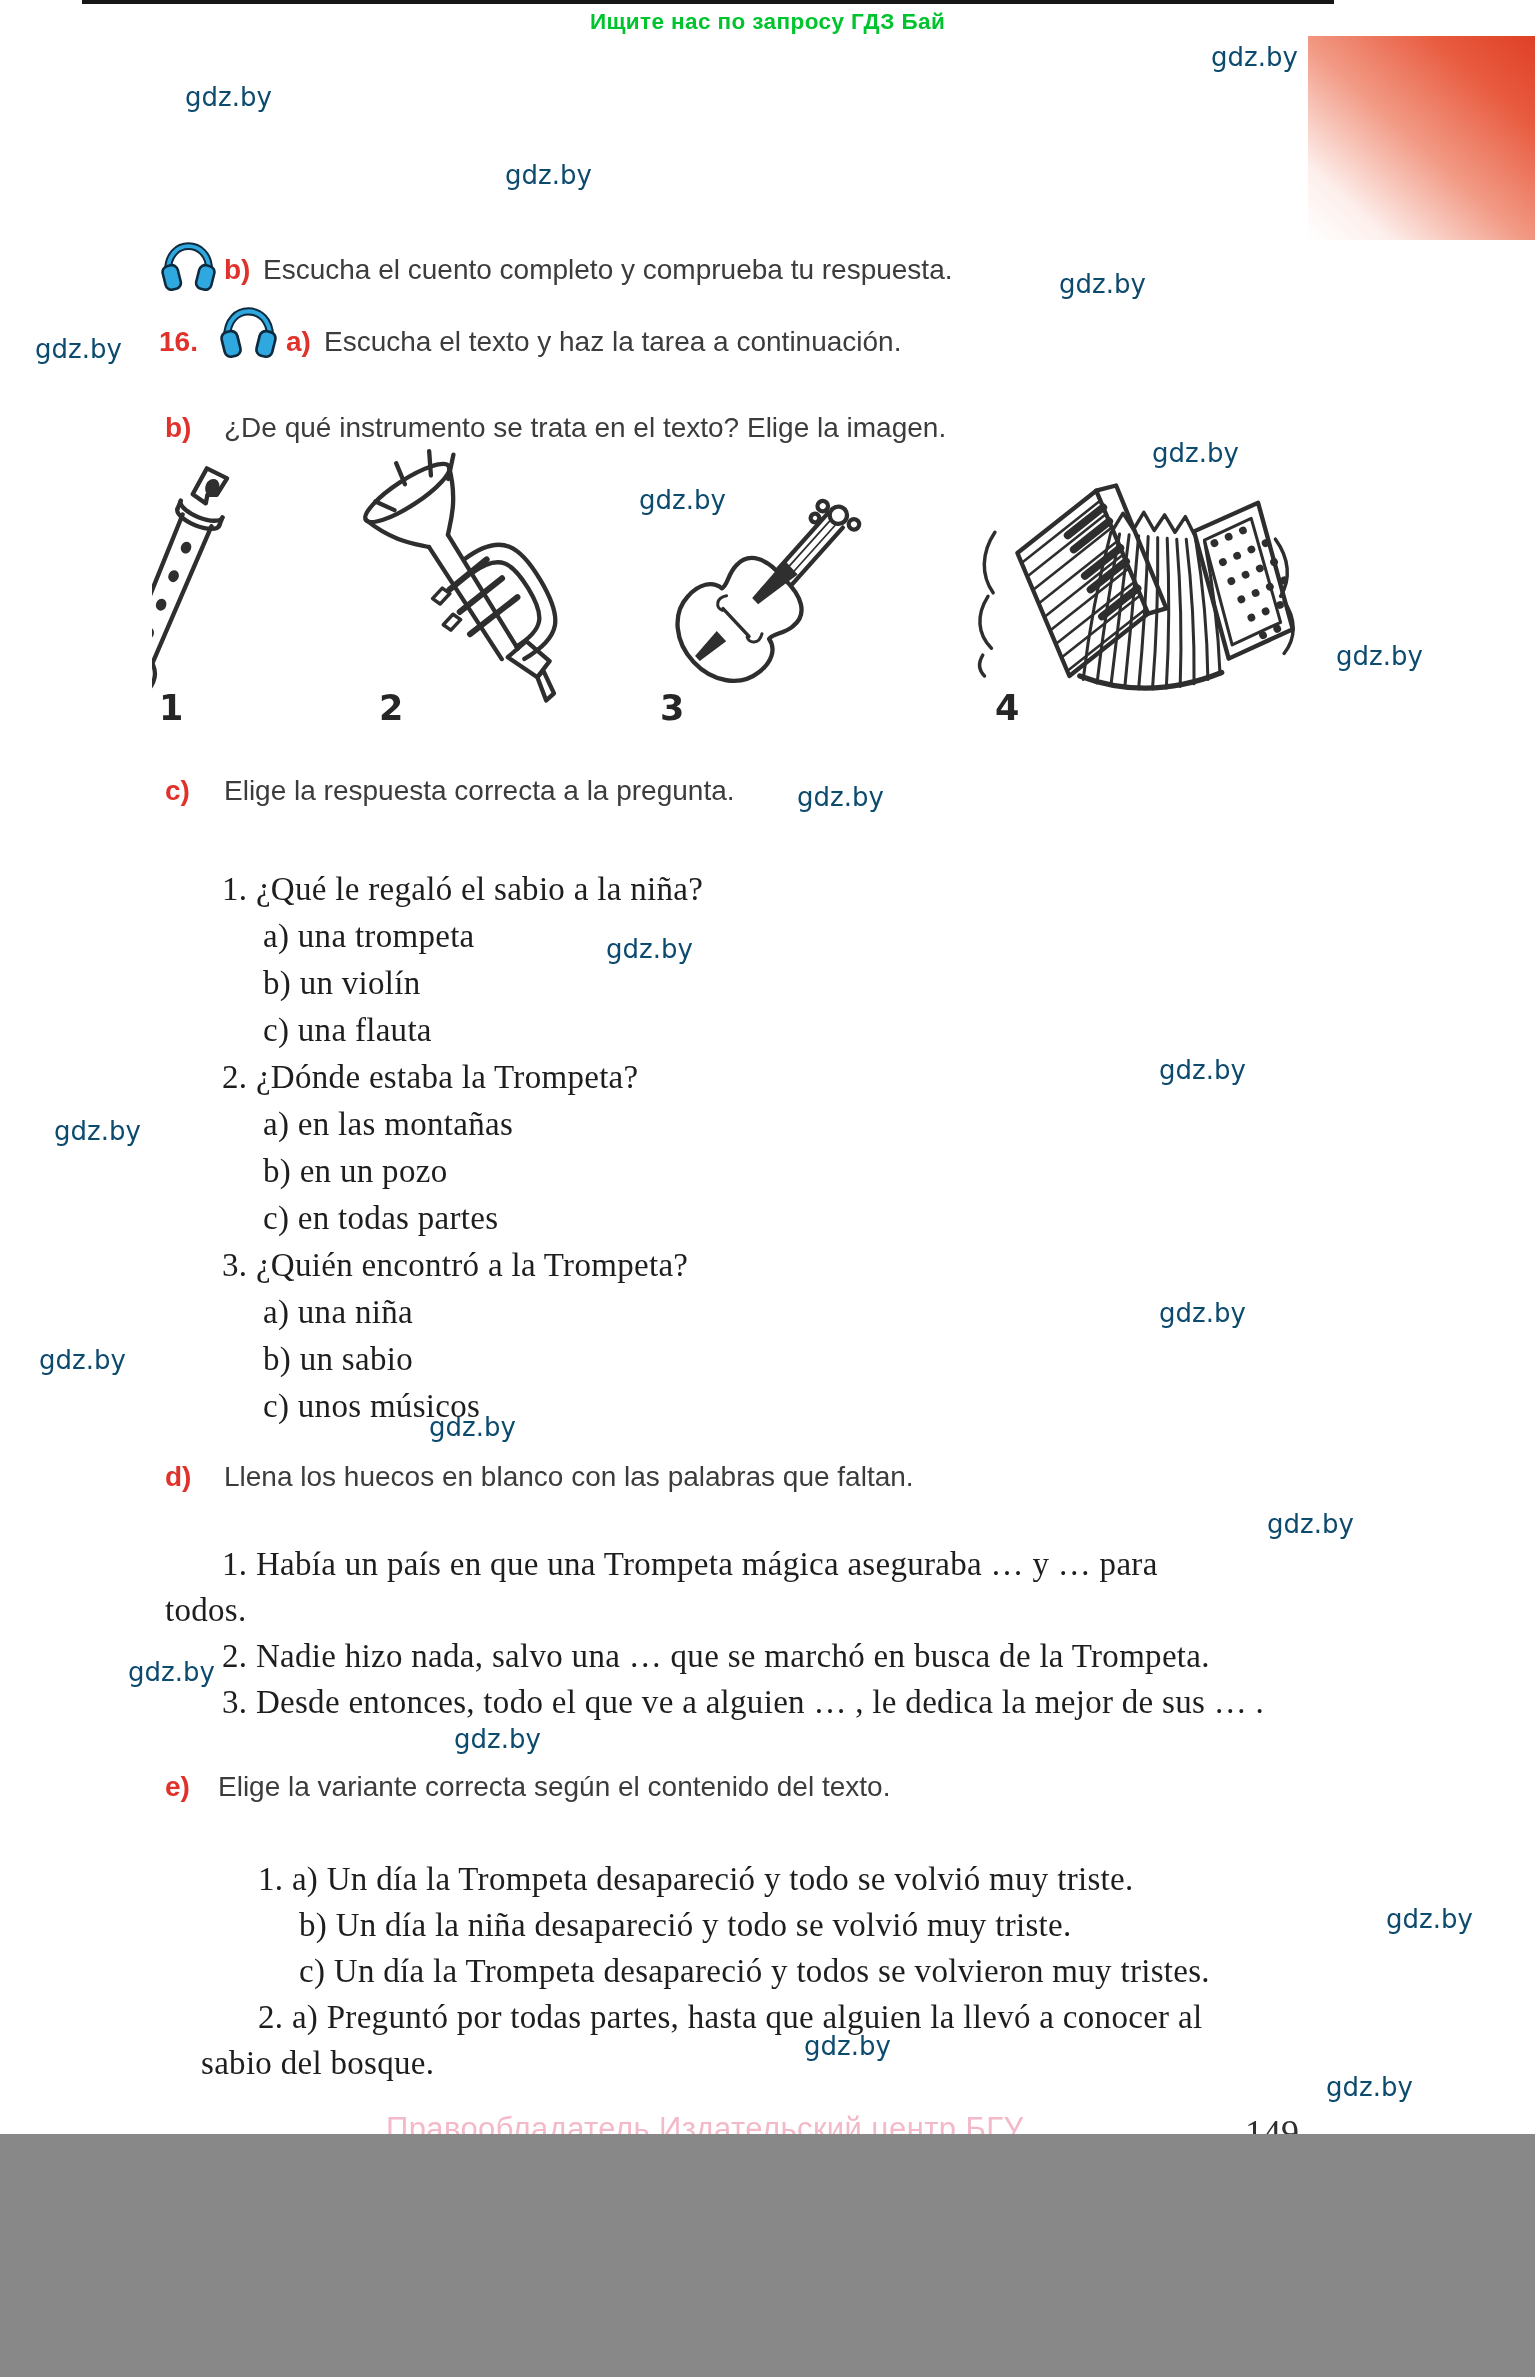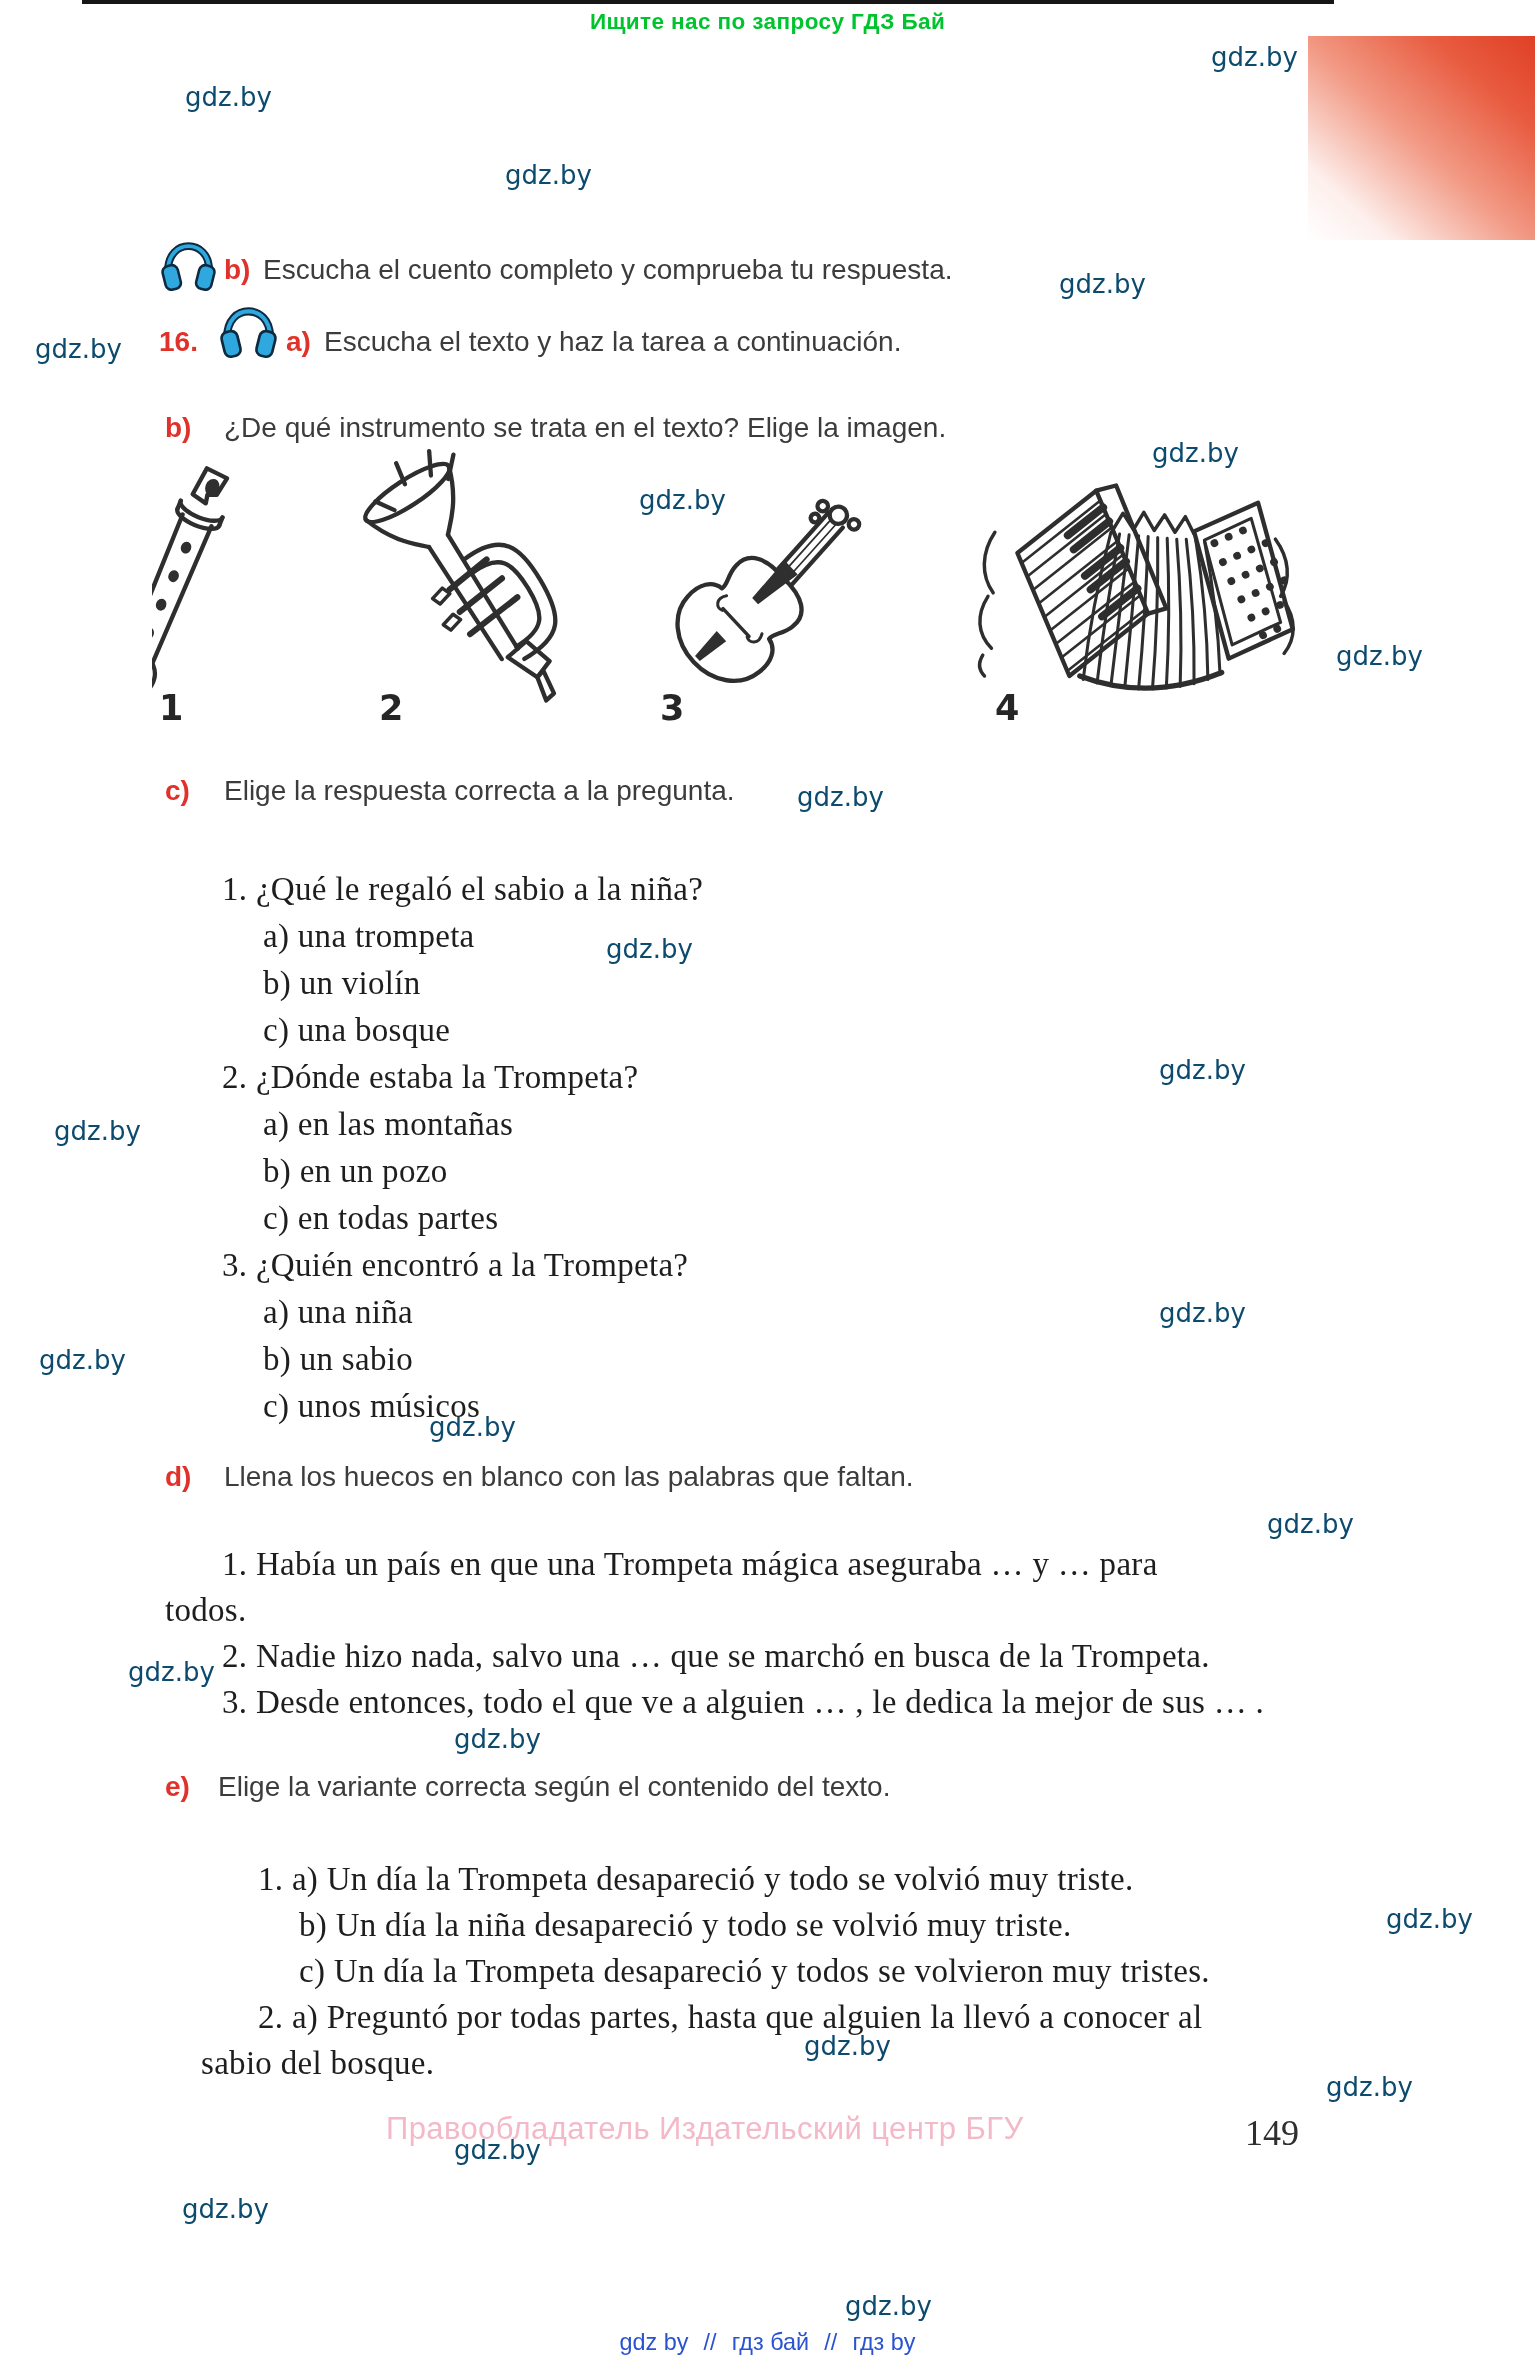--- a/index.html
+++ b/index.html
@@ -1,16 +1,16 @@
 <!DOCTYPE html>
 <html style="font-size:14px"><head>
 <meta charset="utf-8">
 <style>
   html,body{margin:0;padding:0;background:#888;}
-  #page{position:relative;width:1535px;height:2377px;background:#ffffff;overflow:hidden;
+  #page{position:relative;width:1535px;height:2134px;background:#ffffff;overflow:hidden;
         font-family:"Liberation Sans",sans-serif;}
   .abs{position:absolute;white-space:nowrap;}
   
   .topline{position:absolute;left:82px;top:0;width:1252px;height:3.5px;background:#161616;}
   
   .promo{position:absolute;left:0;right:0;top:8.7px;text-align:center;
          font-size:22.5px;font-weight:600;color:#00c42e;letter-spacing:0.4px;}
   
   .grad{position:absolute;left:1308px;top:36px;width:227px;height:204px;
         background:linear-gradient(to bottom left,#df4026 0%,#e85a3e 22%,#f29a85 52%,#fdefec 82%,#ffffff 100%);}
@@ -209,21 +209,21 @@
   <span class="num" style="left:660px;top:688px">3</span>
   <span class="num" style="left:995px;top:688px">4</span>
 
   <span class="lbl" style="left:165px;top:775px">c)</span>
   <span class="ins" style="left:224px;top:775px">Elige la respuesta correcta a la pregunta.</span>
 
   <div class="cblock ser">
     <div>1. ¿Qué le regaló el sabio a la niña?</div>
     <div class="opt">a) una trompeta</div>
     <div class="opt">b) un violín</div>
-    <div class="opt">c) una bosque</div>
+    <div class="opt">c) una flauta</div>
     <div>2. ¿Dónde estaba la Trompeta?</div>
     <div class="opt">a) en las montañas</div>
     <div class="opt">b) en un pozo</div>
     <div class="opt">c) en todas partes</div>
     <div>3. ¿Quién encontró a la Trompeta?</div>
     <div class="opt">a) una niña</div>
     <div class="opt">b) un sabio</div>
     <div class="opt">c) unos músicos</div>
   </div>
 

